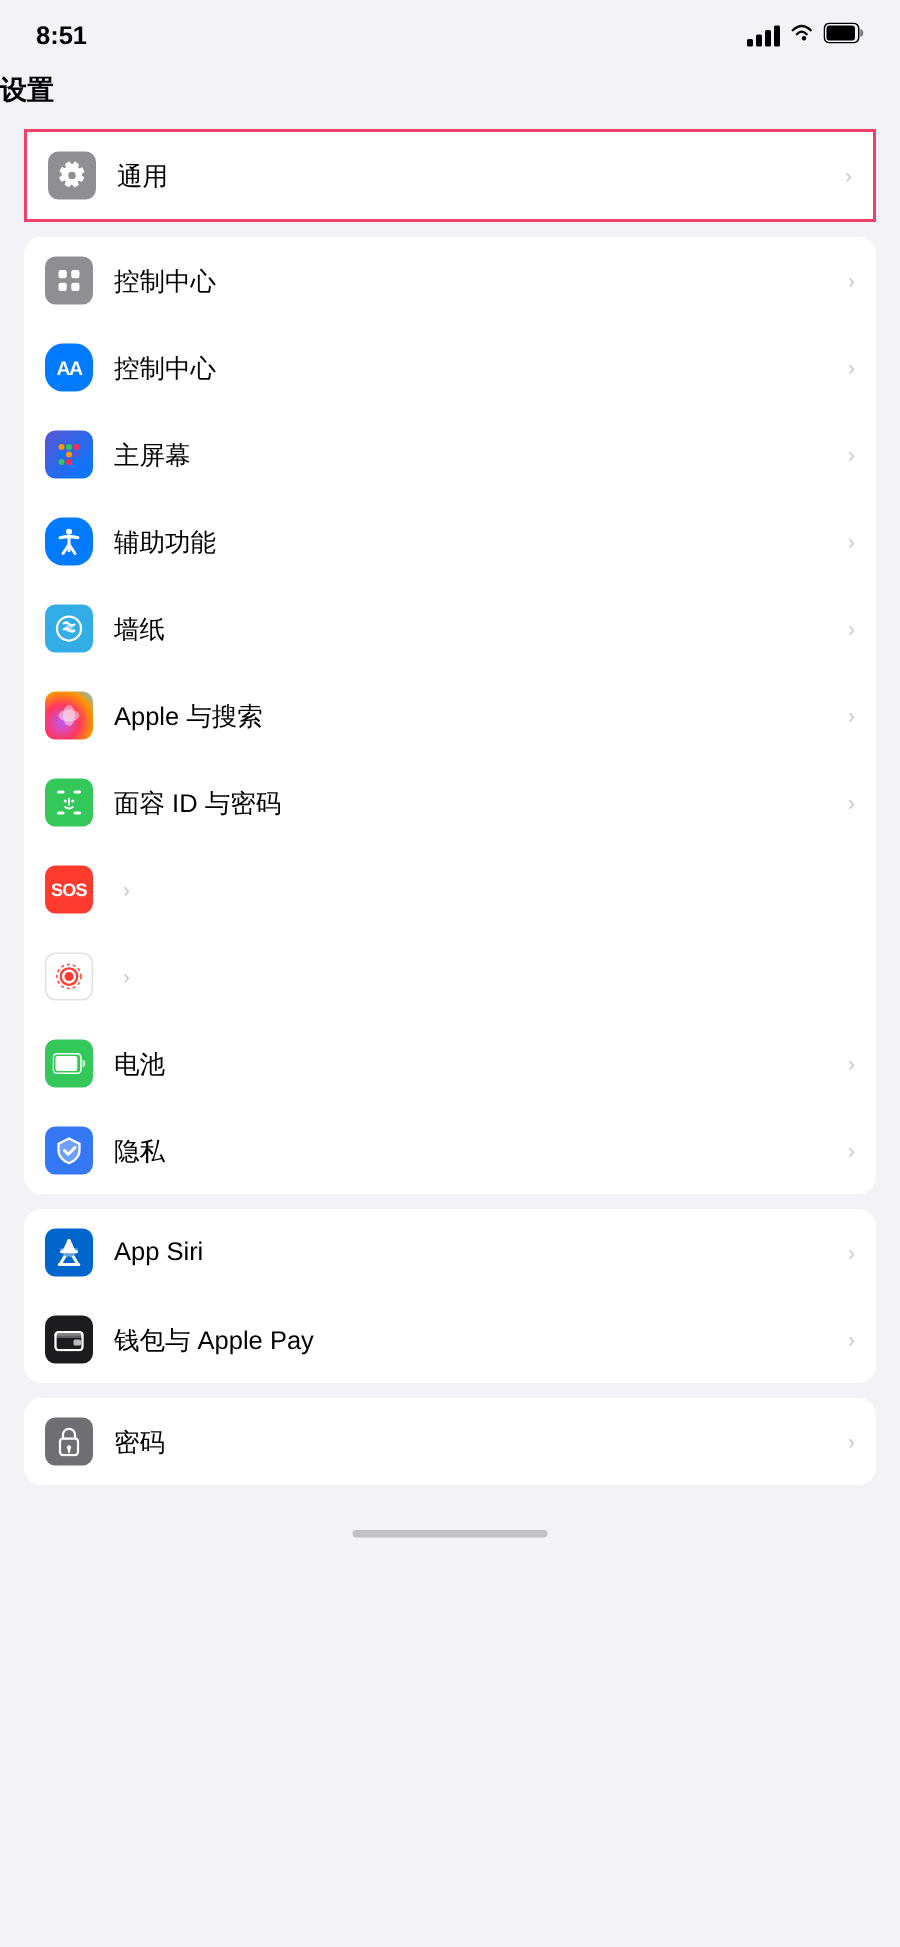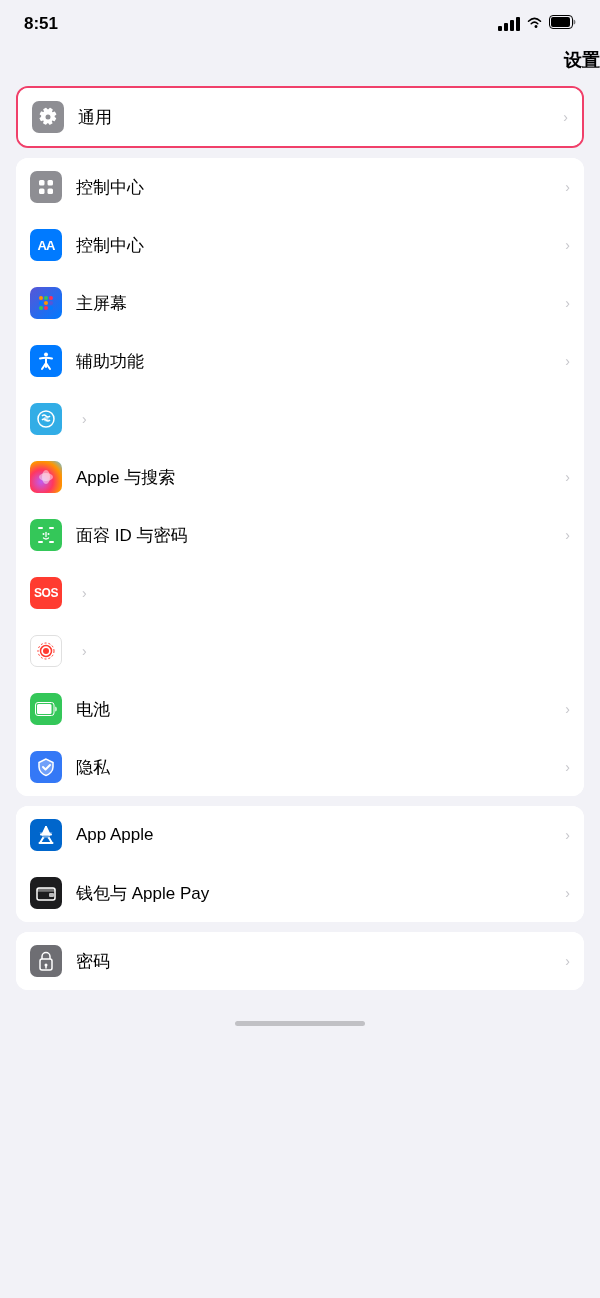--- a/index.html
+++ b/index.html
@@ -36,38 +36,38 @@
       gap: 2px;
     }
     .signal-bars span {
       background: #000;
       border-radius: 1px;
       width: 4px;
     }
 
     
     .page-title {
-      text-align: right;
+      text-align: left;
       font-size: 18px;
       font-weight: 600;
       color: #000;
       padding: 6px 0 14px 0;
       background: #f2f2f7;
     }
 
     
     .settings-section {
       background: #fff;
       border-radius: 12px;
       margin: 0 16px 10px 16px;
       overflow: hidden;
     }
     .settings-section.highlighted {
       border: 2.5px solid #f0406a;
-      border-radius: 12px;
+      border-radius: 0;
     }
 
     .settings-row {
       display: flex;
       align-items: center;
       padding: 0 14px;
       min-height: 58px;
       background: #fff;
       cursor: pointer;
       position: relative;
@@ -103,21 +103,21 @@
     }
 
     .row-chevron {
       color: #c7c7cc;
       font-size: 14px;
       margin-left: 6px;
     }
 
     
     .icon-gray { background: #8e8e93; }
-    .icon-blue { background: #007aff; }
+    .icon-blue { background: #007aff; border-radius: 12px; }
     .icon-green { background: #34c759; }
     .icon-red { background: #ff3b30; }
     .icon-battery { background: #34c759; }
     .icon-privacy { background: #3478f6; }
 
     
     .sos-text {
       font-size: 12px;
       font-weight: 800;
       color: #fff;
@@ -242,20 +242,21 @@
 
   <div class="settings-row">
     <div class="row-icon" style="background:#32ade6;">
       <svg width="20" height="20" viewBox="0 0 20 20" fill="white">
         <path d="M10 2 C5.5 2 2 5.5 2 10 C2 14.5 5.5 18 10 18 C14.5 18 18 14.5 18 10 C18 5.5 14.5 2 10 2Z" fill="none" stroke="white" stroke-width="1.5"></path>
         <path d="M6 7 Q8 5 10 7 Q12 9 14 7" stroke="white" stroke-width="1.5" fill="none"></path>
         <path d="M6 11 Q8 9 10 11 Q12 13 14 11" stroke="white" stroke-width="1.5" fill="none"></path>
         <circle cx="10" cy="10" r="2.5" fill="white" opacity="0.5"></circle>
       </svg>
     </div>
+    <span class="row-label">墙纸</span>
     <span class="row-chevron">›</span>
   </div>
 
   <div class="settings-row">
     <div class="row-icon" style="background:radial-gradient(circle at 35% 65%, #bf5af2 0%, #ff375f 40%, #ff9500 70%, #5ac8fa 100%);">
       <svg width="18" height="18" viewBox="0 0 18 18" fill="white" opacity="0.9">
         <ellipse cx="9" cy="9" rx="4" ry="7" fill="white" opacity="0.5"></ellipse>
         <ellipse cx="9" cy="9" rx="7" ry="4" fill="white" opacity="0.5"></ellipse>
       </svg>
     </div>
@@ -331,21 +332,21 @@
         <path d="M10 3 L12 7 L16.5 7.5 L13.5 10.5 L14.5 15 L10 12.5 L5.5 15 L6.5 10.5 L3.5 7.5 L8 7 Z" fill="white" opacity="0.4"></path>
         <path d="M7 13 L4 18" stroke="white" stroke-width="2" stroke-linecap="round"></path>
         <path d="M13 13 L16 18" stroke="white" stroke-width="2" stroke-linecap="round"></path>
         <path d="M3.5 18 L16.5 18" stroke="white" stroke-width="2" stroke-linecap="round"></path>
         <path d="M10 2 L13.5 9.5 L6.5 9.5 Z" fill="white"></path>
         <path d="M10 2 L6.5 9.5" stroke="white" stroke-width="2" fill="none" stroke-linecap="round" stroke-linejoin="round"></path>
         <path d="M10 2 L13.5 9.5" stroke="white" stroke-width="2" fill="none" stroke-linecap="round" stroke-linejoin="round"></path>
         <line x1="5" y1="9.5" x2="15" y2="9.5" stroke="white" stroke-width="2" stroke-linecap="round"></line>
       </svg>
     </div>
-    <span class="row-label">App Apple</span>
+    <span class="row-label">App Siri</span>
     <span class="row-chevron">›</span>
   </div>
 
   <div class="settings-row">
     <div class="row-icon" style="background:#1c1c1e;">
       <svg width="20" height="16" viewBox="0 0 20 16" fill="white">
         <rect x="1" y="3" width="18" height="12" rx="2" fill="none" stroke="white" stroke-width="1.5"></rect>
         <rect x="1" y="3" width="18" height="4" rx="1" fill="white" opacity="0.3"></rect>
         <rect x="13" y="8" width="5" height="4" rx="1" fill="white" opacity="0.7"></rect>
         <path d="M0 5 L20 5" stroke="white" stroke-width="0.5" opacity="0.5"></path>

